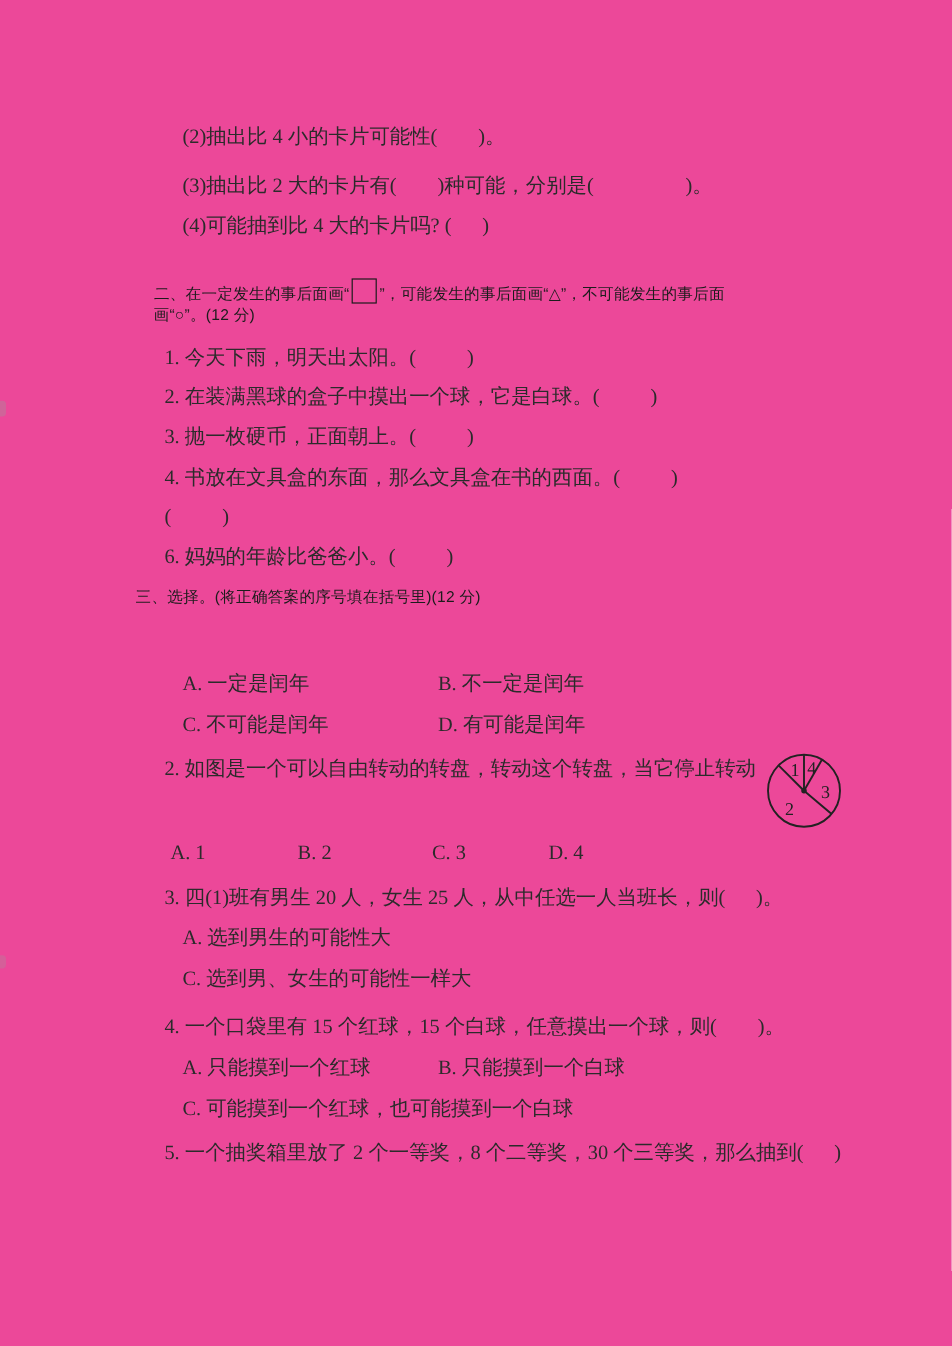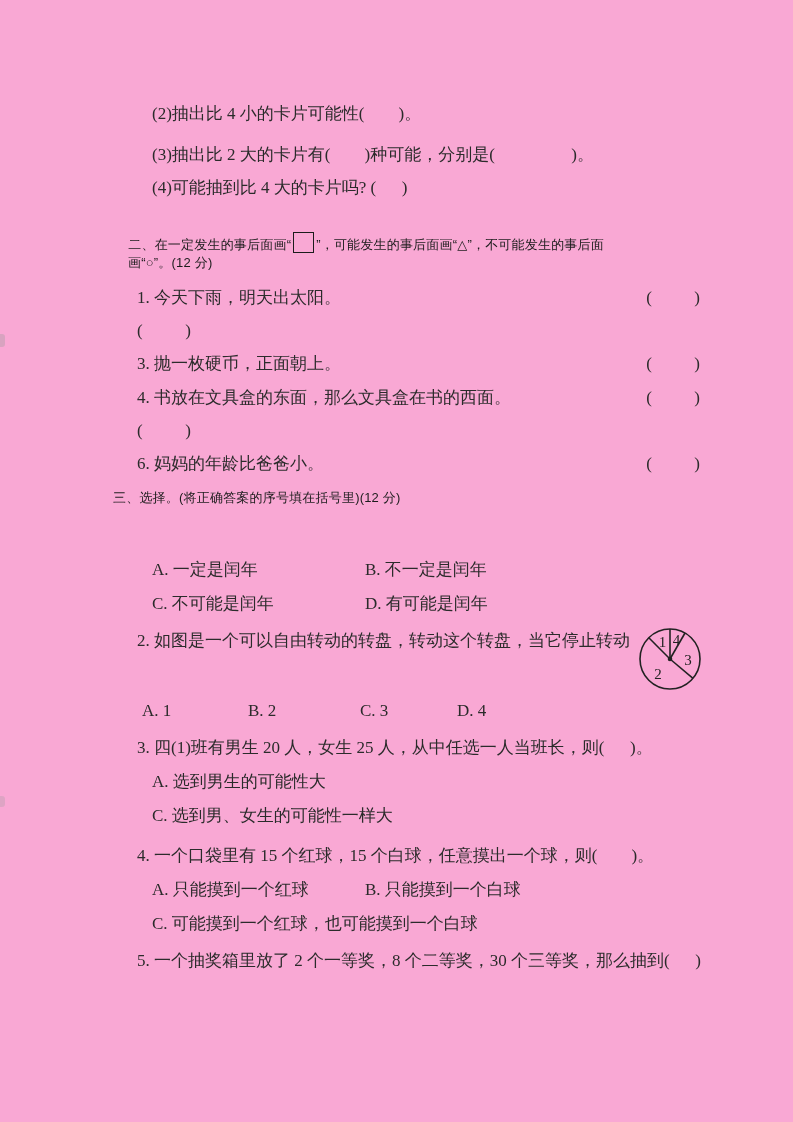--- a/index.html
+++ b/index.html
@@ -4,42 +4,41 @@
 <style>
   html, body { margin:0; padding:0; }
   body {
     width:793px; height:1122px;
     background:#ffffff;
     font-family:"Liberation Serif","DejaVu Serif",serif;
   }
   .page {
     position:relative;
     width:793px; height:1122px;
-    background:#f9a8d4;
+    background:#ec4899;
     color:#2b2b2b;
     overflow:hidden;
   }
   .row {
     position:absolute;
     font-size:17px;
     line-height:21px;
     white-space:pre;
     color:#2b2b2b;
   }
   .heading {
     font-family:"Liberation Sans","DejaVu Sans",sans-serif;
     font-weight:400;
     font-size:13px;
     color:#1c1c1c;
     letter-spacing:0.2px;
   }
   .item-row {
     width:563px;
     display:flex;
-    justify-content:space-between;
   }
   .box-square {
     display:inline-block;
     width:19px; height:19px;
     border:1.8px solid #1c1c1c;
     vertical-align:-4px;
     margin:0 2px;
     background:transparent;
   }
   .spinner-svg { position:absolute; }
@@ -70,20 +69,21 @@
   <div class="row heading" style="left:113px; top:211px">
     <span>二、在一定发生的事后面画“</span><span class="box-square"></span><span>”，可能发生的事后面画“△”，不可能发生的事后面</span>
   </div>
   <div class="row heading" style="left:128px; top:252px">画“○”。(12 分)</div>
 
   <div class="row item-row" style="left:137px; top:287px">
     <span>1. 今天下雨，明天出太阳。</span>
     <span>(          )</span>
   </div>
   <div class="row item-row" style="left:137px; top:320px">
+    <span>2. 在装满黑球的盒子中摸出一个球，它是白球。</span>
     <span>(          )</span>
   </div>
   <div class="row item-row" style="left:137px; top:353px">
     <span>3. 抛一枚硬币，正面朝上。</span>
     <span>(          )</span>
   </div>
   <div class="row item-row" style="left:137px; top:387px">
     <span>4. 书放在文具盒的东面，那么文具盒在书的西面。</span>
     <span>(          )</span>
   </div>

